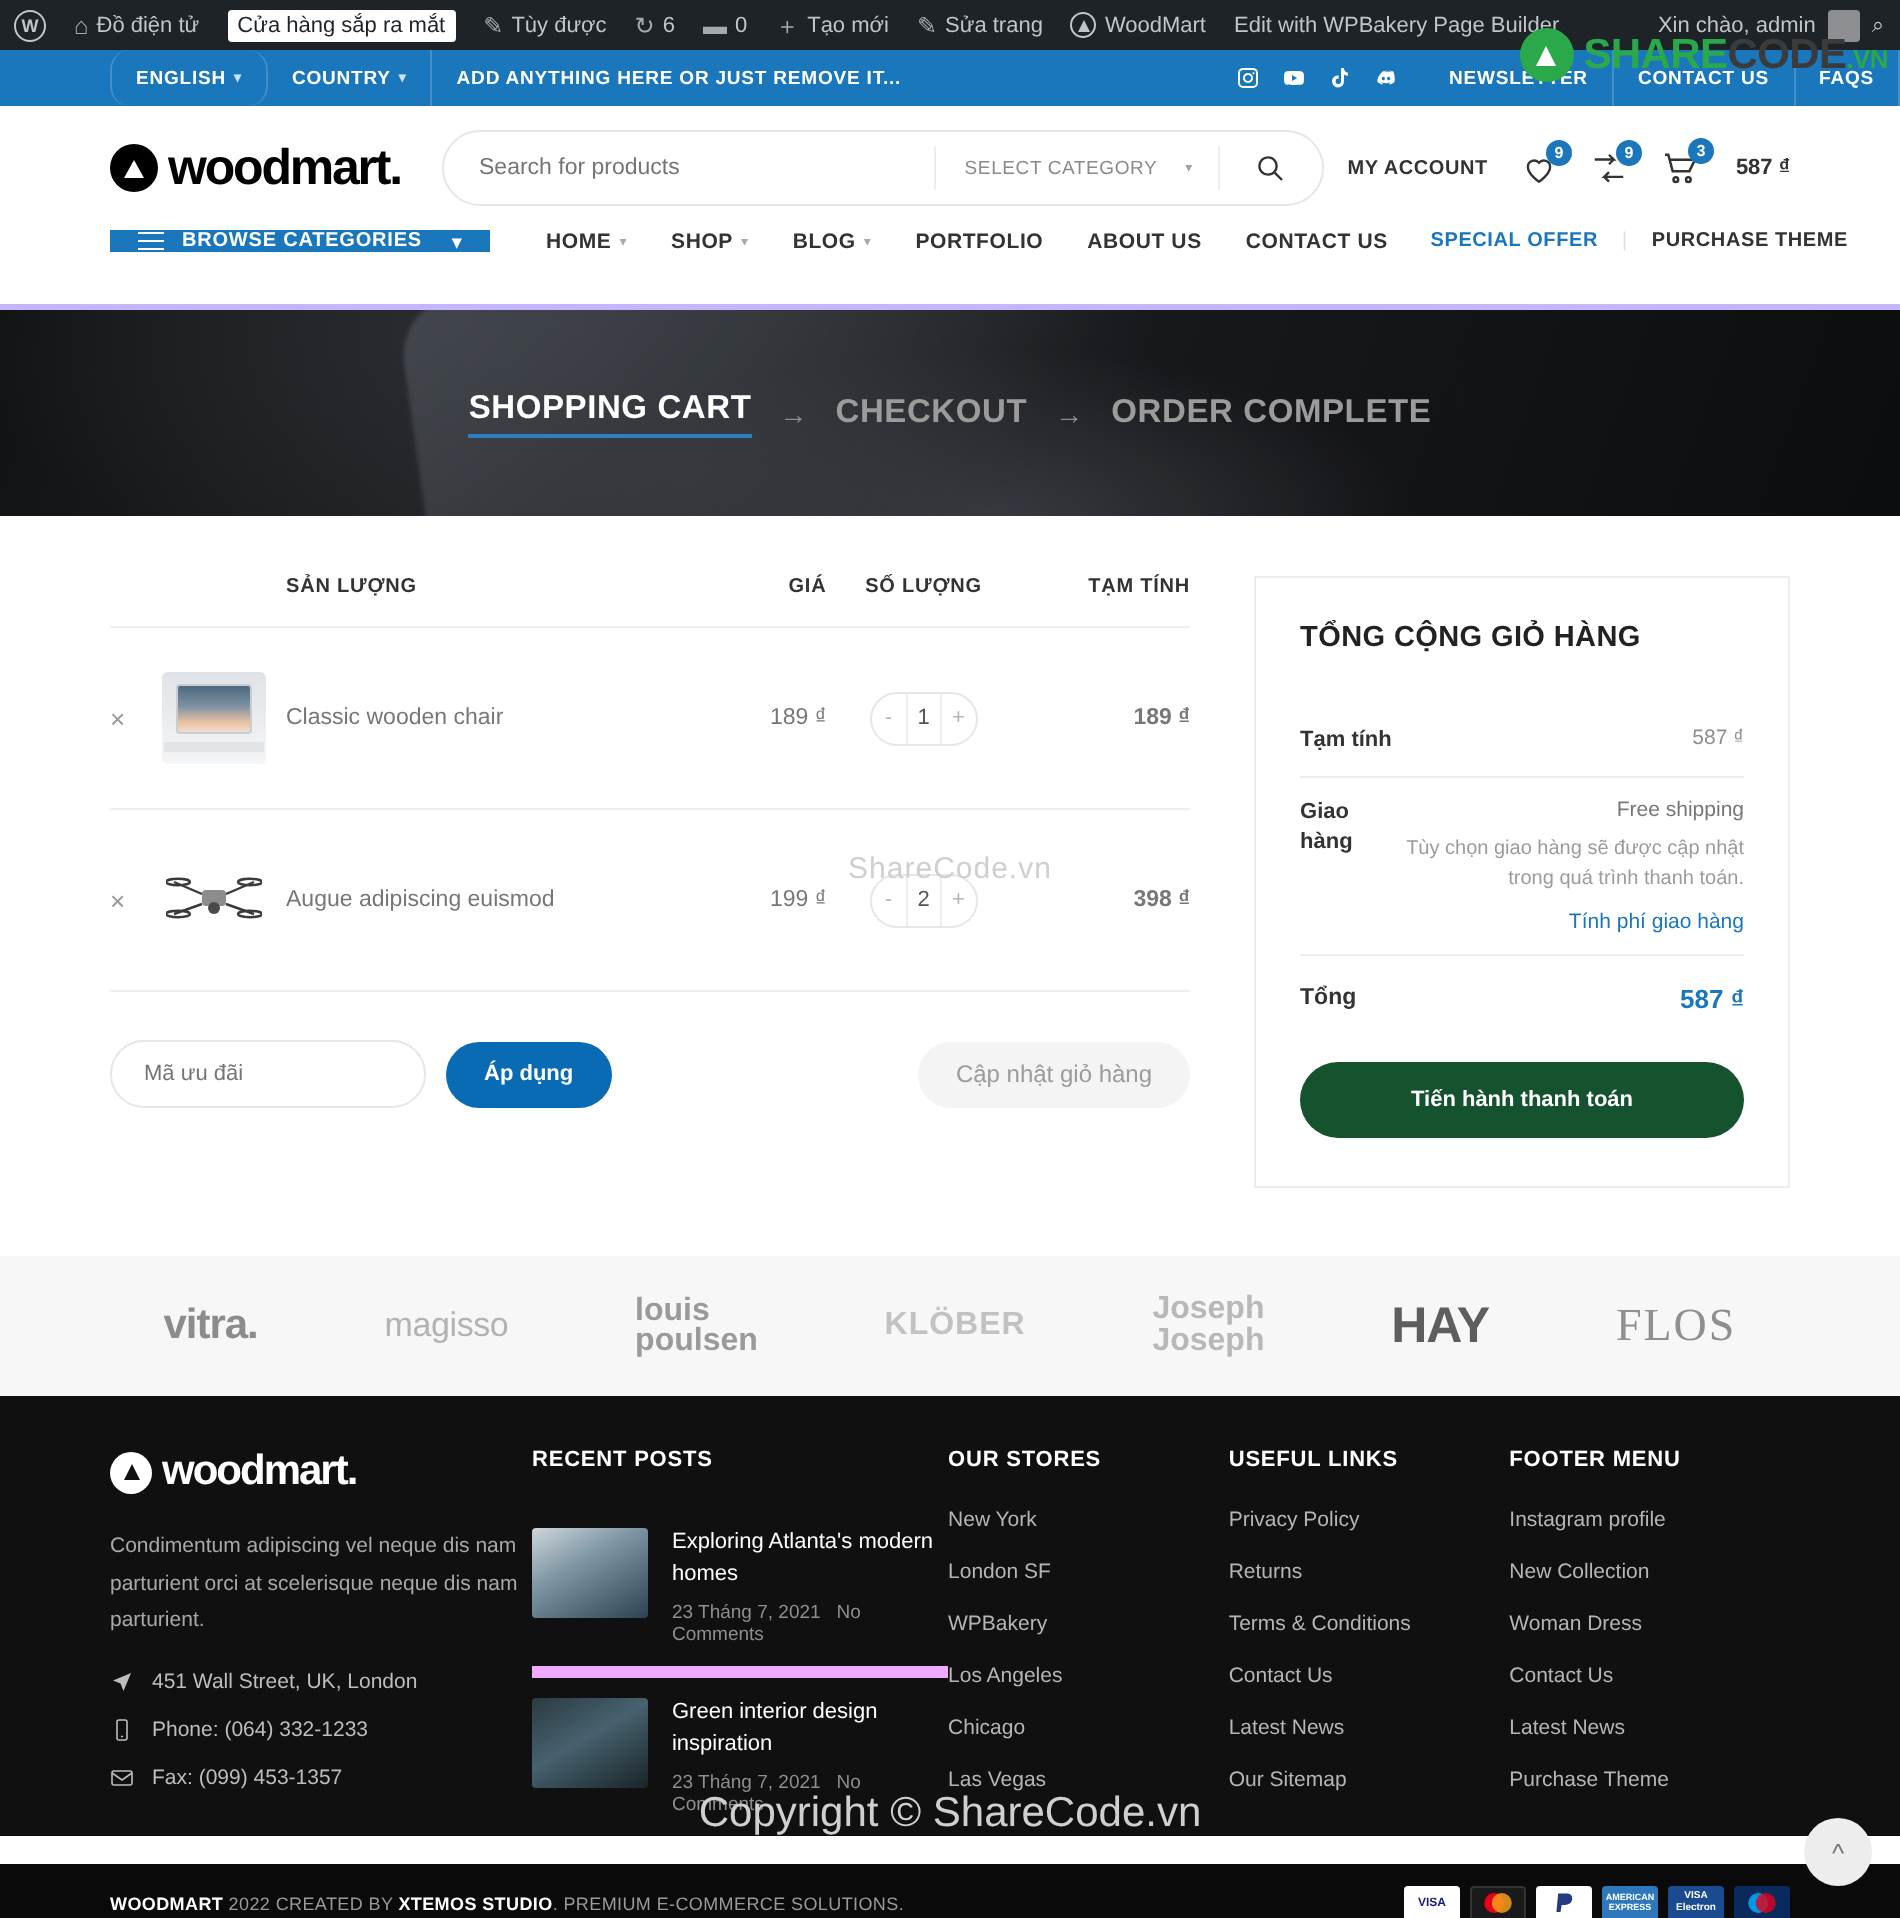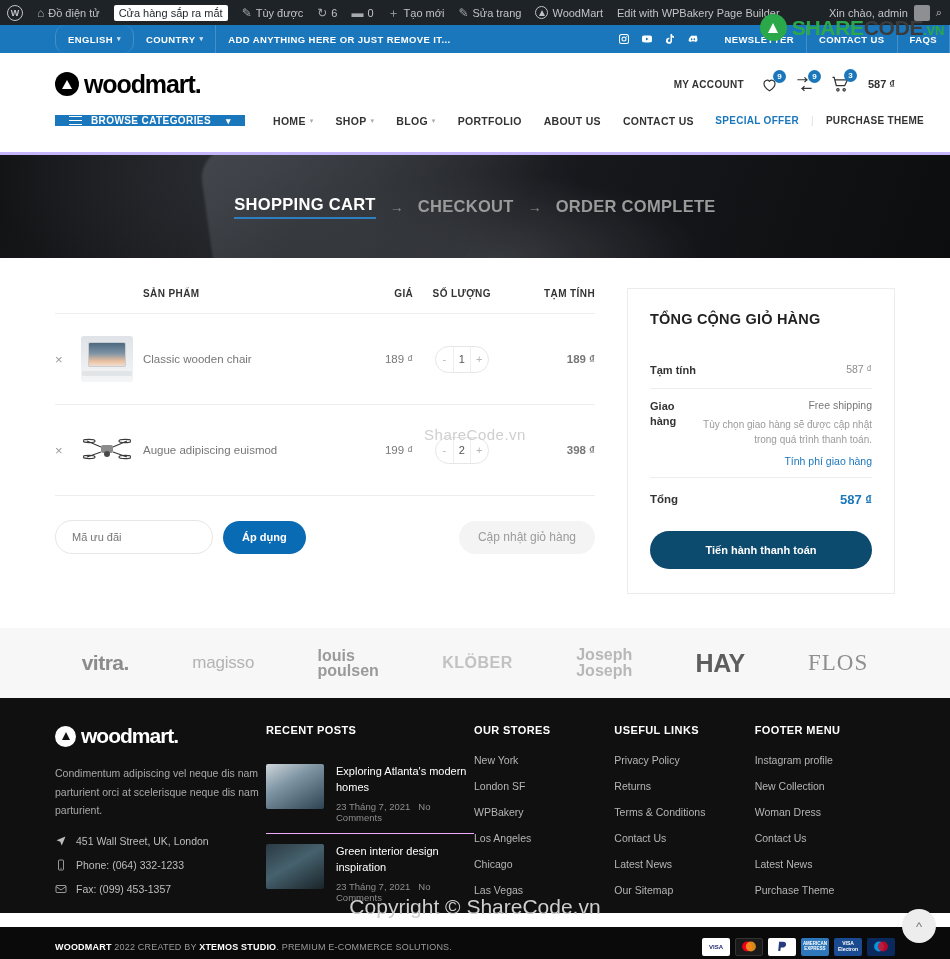--- a/index.html
+++ b/index.html
@@ -156,21 +156,21 @@
   .totals h3 { font-size: 14.5px; font-weight: bold; color: #222; letter-spacing: .2px; margin-bottom: 26px; }
   .trow { display: flex; padding: 10px 0; border-bottom: 1px solid #ededed; }
   .trow .lab { font-size: 11px; font-weight: bold; color: #333; width: 52px; flex: none; line-height: 1.35; }
   .trow .val { margin-left: auto; text-align: right; font-size: 10.5px; color: #8d8d8d; }
   .ship-free { font-size: 10.5px; color: #777; }
   .ship-note { font-size: 10px; color: #9b9b9b; line-height: 1.5; margin-top: 6px; }
   .ship-link { font-size: 10.5px; color: #1b77bc; margin-top: 8px; display: block; }
   .trow.total { border-bottom: none; padding-top: 14px; }
   .trow.total .lab { font-size: 11.5px; }
   .trow.total .val { font-size: 13px; color: #1b77bc; font-weight: bold; }
-  .btn-checkout { width: 100%; height: 38px; border-radius: 19px; background: #0c4a6e; color: #fff; font-size: 11px; font-weight: bold; border: none; margin-top: 14px; cursor: pointer; font-family: inherit; }
+  .btn-checkout { width: 100%; height: 38px; border-radius: 19px; background: #14532d; color: #fff; font-size: 11px; font-weight: bold; border: none; margin-top: 14px; cursor: pointer; font-family: inherit; }
 
   
   .brands { height: 70px; background: #f7f7f7; display: flex; align-items: center; justify-content: space-around; padding: 0 50px; margin-top: 34px; }
   .brand { color: #a9a9a9; }
   .b-vitra { font-size: 21px; font-weight: bold; color: #8c8c8c; letter-spacing: -.5px; }
   .b-magisso { font-size: 17px; color: #b3b3b3; letter-spacing: -.2px; }
   .b-louis { font-size: 16px; font-weight: bold; color: #9a9a9a; line-height: .95; }
   .b-klober { font-size: 16px; font-weight: bold; color: #c2c2c2; letter-spacing: .5px; }
   .b-joseph { font-size: 16px; font-weight: bold; color: #b8b8b8; line-height: 1; }
   .b-hay { font-size: 25px; font-weight: bold; color: #5e5e5e; letter-spacing: -.5px; }
@@ -183,21 +183,21 @@
   .f-logo .lm { width: 21px; height: 21px; border-radius: 50%; background: #fff; display: flex; align-items: center; justify-content: center; }
   .f-logo .lm span { width: 0; height: 0; border-left: 4px solid transparent; border-right: 4px solid transparent; border-bottom: 8px solid #111; }
   .f-logo .lt { font-size: 21px; font-weight: bold; color: #fff; letter-spacing: -1px; }
   .f-desc { font-size: 10.5px; color: #a8a8a8; line-height: 1.75; margin-bottom: 16px; }
   .f-contact { font-size: 10.5px; color: #bdbdbd; display: flex; align-items: center; gap: 9px; margin-bottom: 12px; }
   .f-contact svg { flex: none; }
   .f-col { width: 143px; }
   .f-col.posts { width: 212px; }
   .f-h { font-size: 11px; font-weight: bold; color: #fff; letter-spacing: .4px; margin-bottom: 18px; }
   .f-link { font-size: 10.5px; color: #b5b5b5; margin-bottom: 14px; display: block; text-decoration: none; }
-  .post { display: flex; gap: 12px; padding: 10px 0; border-bottom: 1px solid #f0abfc; }
+  .post { display: flex; gap: 12px; padding: 10px 0; border-bottom: 6px solid #f0abfc; }
   .post:last-child { border-bottom: none; }
   .post .pimg { width: 58px; height: 45px; flex: none; border-radius: 2px; }
   .pimg-1 { background: linear-gradient(150deg,#cfd6da 0%,#7d94a3 40%,#2e4352 100%); }
   .pimg-2 { background: linear-gradient(150deg,#2b3a42 0%,#46626e 45%,#1a2429 100%); }
   .post .ptitle { font-size: 11px; color: #fff; line-height: 1.4; margin-bottom: 6px; }
   .post .pmeta { font-size: 9.5px; color: #8e8e8e; }
   .post .pmeta span { margin-right: 8px; }
 
   
   .copyright { background: #0a0a0a; height: 40px; display: flex; align-items: center; padding: 0 55px; margin-top: 14px; }
@@ -319,20 +319,33 @@
         </div>
     </div>
   </div>
 
   <div class="header">
     <div class="logo">
       <span class="logo-mark">
           <span></span>
         </span>
       <span class="logo-text">woodmart.</span>
+    </div>
+    <div class="searchwrap">
+      <input placeholder="Search for products" style="">
+      <div class="selcat">
+        <span>SELECT CATEGORY</span>
+        <span class="caret">▾</span>
+      </div>
+      <div class="searchbtn">
+        <svg width="16" height="16" viewBox="0 0 24 24" fill="none" stroke="#333" stroke-width="1.8">
+            <circle cx="10.5" cy="10.5" r="6.5"></circle>
+            <line x1="15.5" y1="15.5" x2="21" y2="21"></line>
+          </svg>
+      </div>
     </div>
     <div class="hdr-right">
       <span class="myacct">MY ACCOUNT</span>
       <span class="icbtn">
         <svg width="19" height="19" viewBox="0 0 24 24" fill="none" stroke="#333" stroke-width="1.5">
             <path d="M12 20s-7-4.6-7-9.3A4 4 0 0 1 12 8a4 4 0 0 1 7 2.7C19 15.4 12 20 12 20z"></path>
           </svg>
         <span class="badge">9</span>
       </span>
       <span class="icbtn">
@@ -404,21 +417,21 @@
     </div>
   </div>
 
   <div class="cartwrap">
     <div class="cart-left">
       <table class="cart">
         <thead>
           <tr>
             <th></th>
             <th></th>
-            <th class="p-name">SẢN PHẨM</th>
+            <th class="p-name">SẢN LƯỢNG</th>
             <th class="ta-r">GIÁ</th>
             <th class="ta-c">SỐ LƯỢNG</th>
             <th class="ta-r">TẠM TÍNH</th>
           </tr>
         </thead>
         <tbody>
           <tr>
             <td class="rm"><span class="rm-x">×</span></td>
             <td class="thumb">
               <div class="ph ph-laptop">

